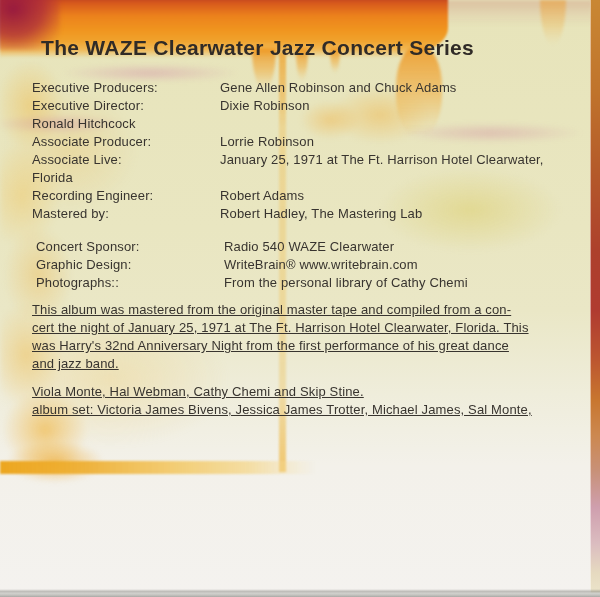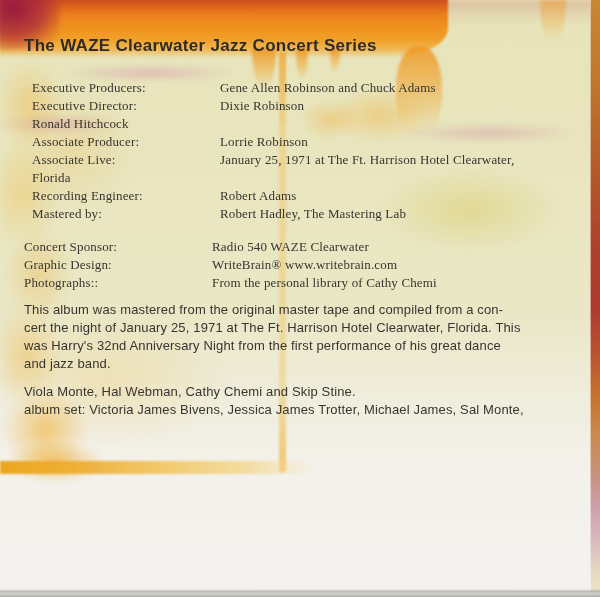--- a/index.html
+++ b/index.html
@@ -88,32 +88,32 @@
   }
   .bottom-strip {
     position:absolute; left:0; bottom:0; width:100%; height:8px; z-index:6;
     background:linear-gradient(180deg,
       rgba(140,140,136,0) 0%, rgba(125,125,120,0.45) 30%,
       #cfcfcb 55%, #c4c4c0 75%, #a9a9a5 100%);
   }
   
   .content { position:absolute; inset:0; z-index:10; }
   .title {
-    position:absolute; left:24px; top:36px;
-    font-size:17px; font-weight:bold; letter-spacing:0.3px; color:#302b27;
+    position:absolute; left:41px; top:36px;
+    font-size:21px; font-weight:bold; letter-spacing:0.3px; color:#302b27;
     white-space:nowrap;
     text-align:right;
   }
   .text13 { font-size:13px; line-height:18px; letter-spacing:0.15px; color:#38342f; }
   .credits    { position:absolute; left:32px; top:79px;  }
-  .production { position:absolute; left:24px; top:238px; }
-  .row { display:flex; height:18px; white-space:nowrap;font-family:Liberation Serif, serif; }
+  .production { position:absolute; left:36px; top:238px; }
+  .row { display:flex; height:18px; white-space:nowrap; }
   .row .lbl { width:188px; flex:0 0 188px; }
   .row .val { flex:1; }
-  .para { position:absolute; left:24px; width:562px; }
+  .para { position:absolute; left:32px; width:562px;text-decoration:underline; }
   .para-1 { top:301px; }
   .para-2 { top:383px; }
   .pline { height:18px; white-space:nowrap; }
 </style>
 </head>
 <body>
 
 <div class="page">
 
   <div class="bg-base"></div>

